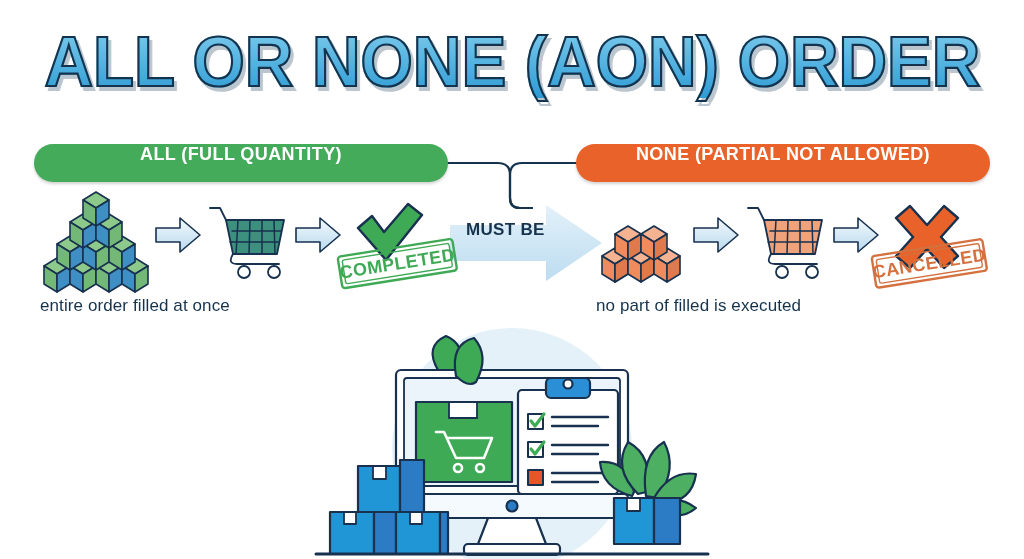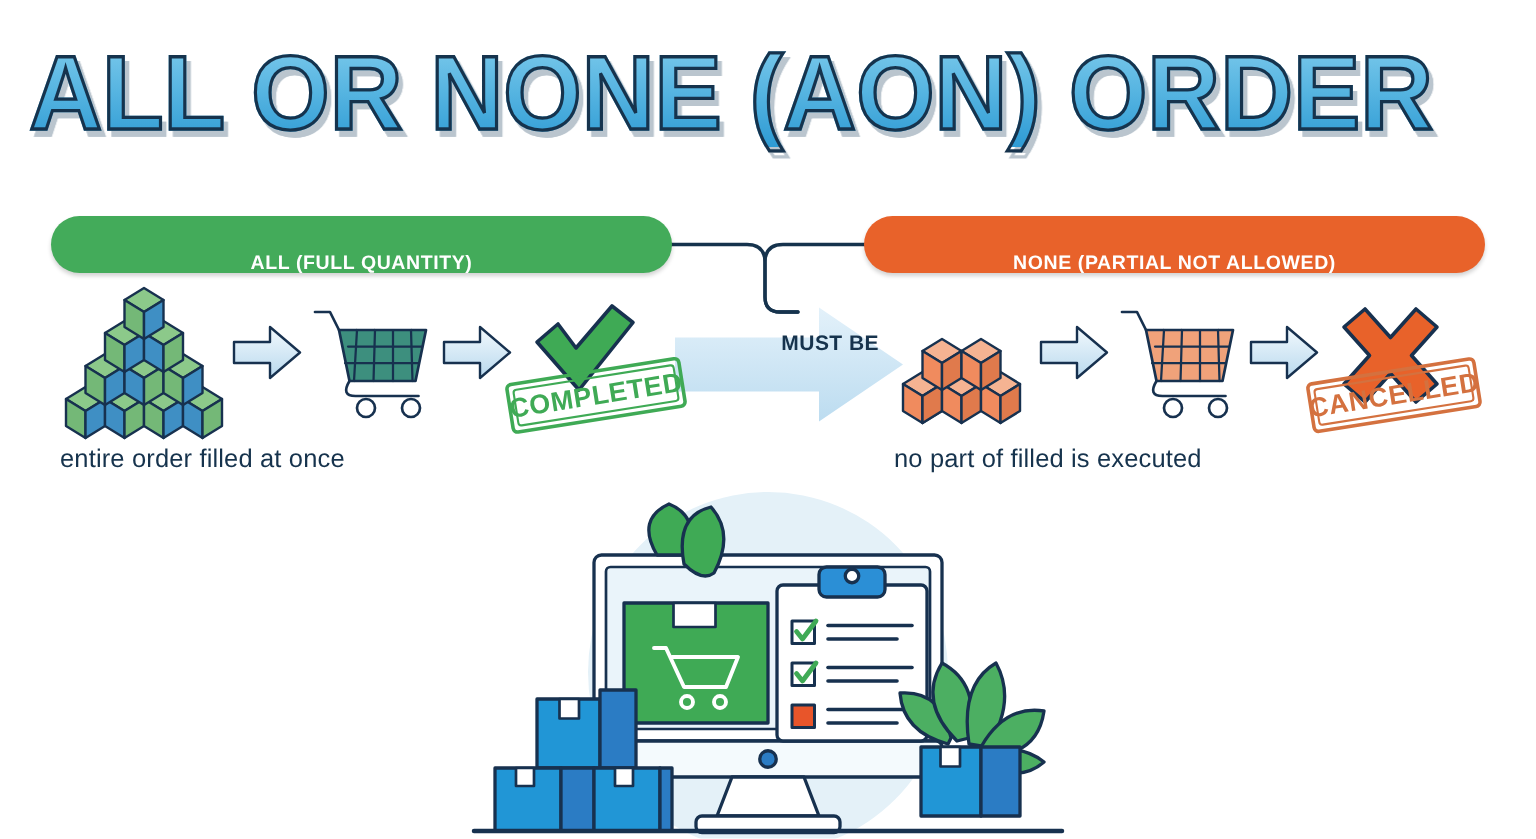--- a/index.html
+++ b/index.html
@@ -4,53 +4,53 @@
 <style>
   html,body{margin:0;padding:0;}
   body{
     width:1024px;height:559px;background:#ffffff;overflow:hidden;
     font-family:"Liberation Sans","DejaVu Sans",sans-serif;
     position:relative;
   }
   .stage{position:absolute;inset:0;}
 
   
-  .title-wrap{position:absolute;left:0;top:26px;width:1024px;text-align:left;}
+  .title-wrap{position:absolute;left:0;top:26px;width:1024px;text-align:center;}
   .title{
     display:inline-block;
     font-family:"Liberation Sans","DejaVu Sans",sans-serif;
     font-weight:bold;font-size:70px;line-height:72px;
     letter-spacing:0px;
     transform:scaleX(0.96);
     background:linear-gradient(180deg,#7ecbec 0%,#59b6e2 45%,#2e9bd4 100%);
     -webkit-background-clip:text;background-clip:text;color:transparent;
     -webkit-text-stroke:2.2px #16334d;
     paint-order:stroke fill;
     filter:drop-shadow(3px 4px 0px rgba(130,150,165,.55));
     white-space:nowrap;
   }
 
   
   .banner{
     position:absolute;height:38px;border-radius:19px;
-    display:flex;align-items:flex-end;justify-content:center;
-    color:#fff;font-weight:bold;font-size:13px;letter-spacing:.4px;
+    display:flex;align-items:flex-start;justify-content:center;
+    color:#fff;font-weight:bold;font-size:18px;letter-spacing:.4px;
     box-shadow:0 2px 3px rgba(0,0,0,.18);
   }
   .banner.green{left:34px;top:144px;width:414px;background:#43ab5a;}
   .banner.orange{left:576px;top:144px;width:414px;background:#e8622a;}
 
   
   .connector{position:absolute;left:440px;top:150px;}
 
   
   .mustbe{position:absolute;left:450px;top:205px;}
   .mustbe-label{
     position:absolute;left:466px;top:220px;width:120px;
-    text-align:right;font-weight:bold;font-size:14px;color:#16334d;
+    text-align:left;font-weight:bold;font-size:17px;color:#16334d;
     letter-spacing:.3px;
   }
 
   
   .flow{position:absolute;top:190px;height:105px;}
   .flow.left{left:40px;width:420px;}
   .flow.right{left:596px;width:392px;}
 
   .cap{
     position:absolute;top:296px;font-size:17px;color:#16334d;

